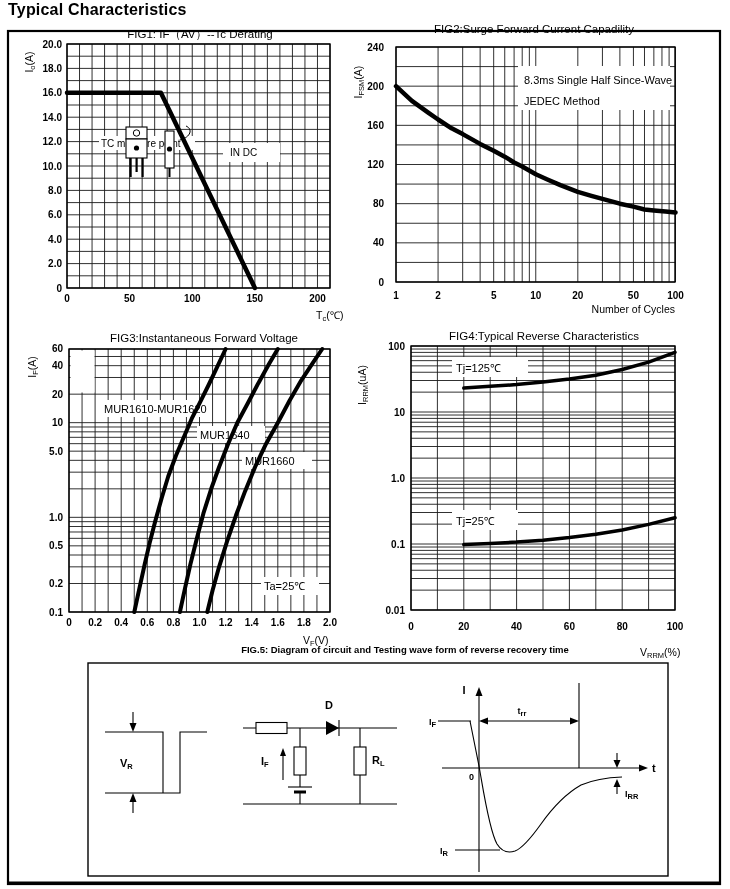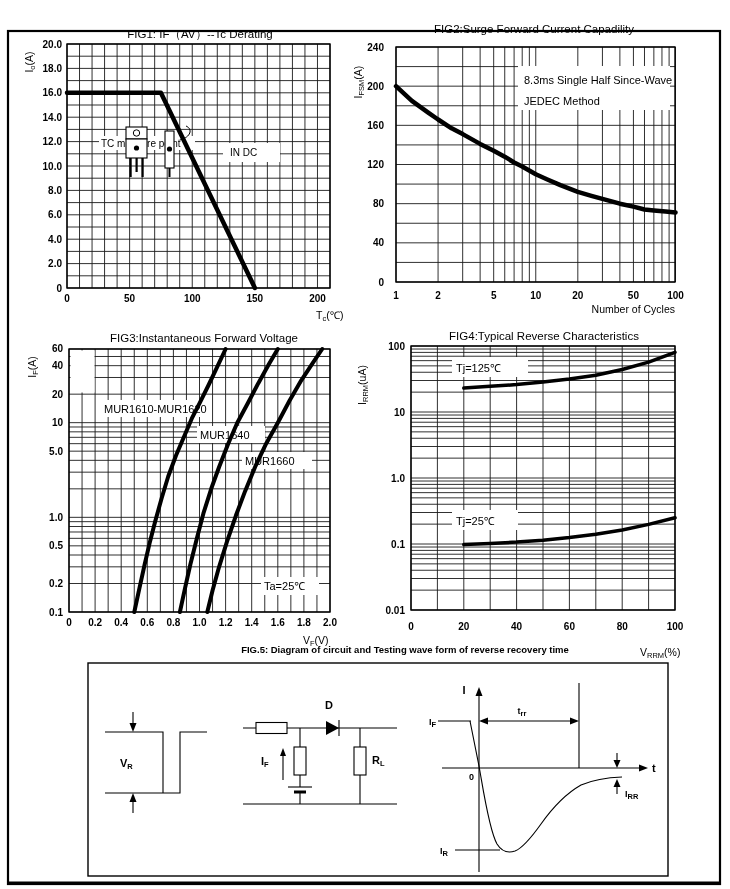--- a/index.html
+++ b/index.html
@@ -26,20 +26,21 @@
   .pkg rect{fill:#fff;stroke:#000;stroke-width:1.1;}
   .pkg circle{fill:#fff;stroke:#000;stroke-width:1;}
   .pkg .dot{fill:#000;stroke:none;}
   .pkg .leg{fill:#000;stroke:none;}
   .thin{stroke:#000;stroke-width:1;fill:none;}
 </style>
 </head>
 <body>
 
 <div id="page">
+  <div id="heading">Typical Characteristics</div>
 
   <svg width="730" height="889" viewBox="0 0 730 889">
     <rect class="frame2" x="8" y="31" width="712" height="853"></rect>
     <line x1="9" y1="883" x2="719" y2="883" stroke="#000" stroke-width="3"></line>
 
     <g>
       <g id="g1-grid">
           <line x1="67" y1="44" x2="67" y2="288" class="grid"></line>
           <line x1="79.52380952380952" y1="44" x2="79.52380952380952" y2="288" class="grid"></line>
           <line x1="92.04761904761905" y1="44" x2="92.04761904761905" y2="288" class="grid"></line>

